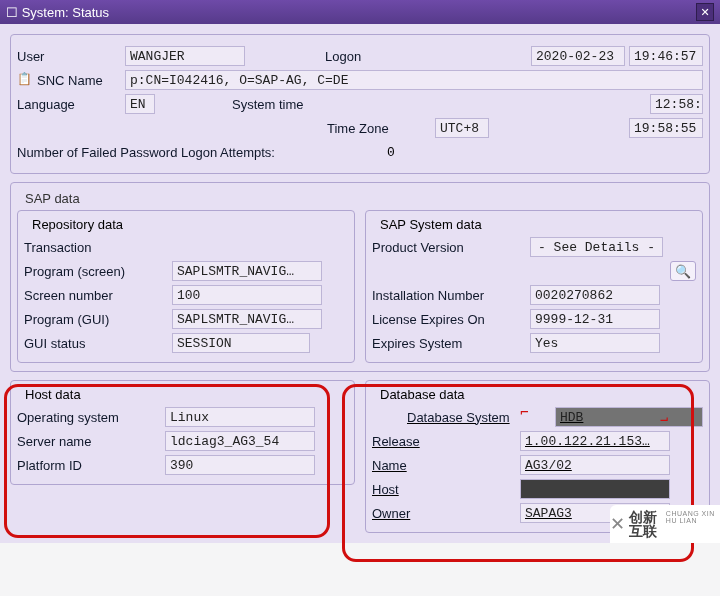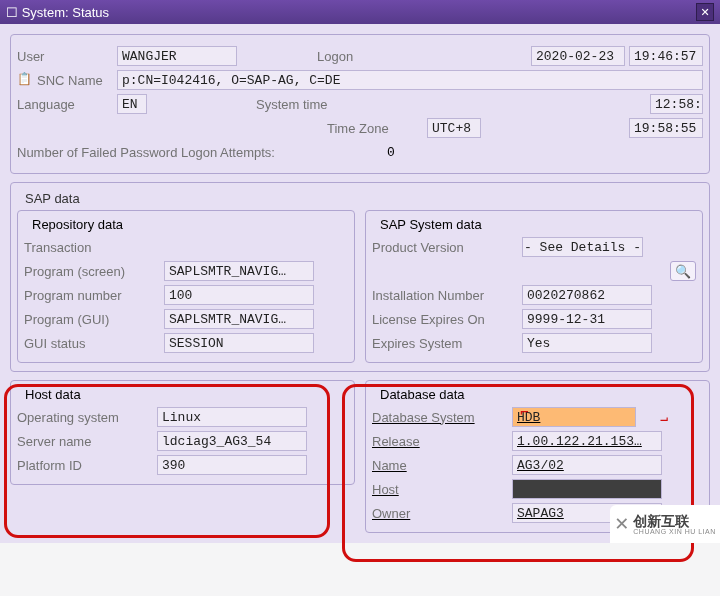--- a/index.html
+++ b/index.html
@@ -4,22 +4,22 @@
 <style>
   * { box-sizing: border-box; font-family: Arial, sans-serif; }
   body { margin: 0; background: #f5f5f6; width: 720px; height: 596px; overflow: hidden; }
   .titlebar { background: linear-gradient(#6e4aa8,#563a8a); height: 24px; color: #fff; font-size: 13px; display:flex; align-items:center; padding:0 6px; }
   .titlebar .icon { margin-right:4px; font-size:13px; }
   .close-btn { margin-left:auto; width:18px;height:18px;background:#4b2f7a;border:1px solid #2e1d4d;display:flex;align-items:center;justify-content:center;font-size:11px;cursor:pointer;}
   .main { padding:6px 6px; background:#e7e0f3; }
   .fieldset { border:1px solid #b0a5d0; border-radius:4px; margin:4px 4px 8px; padding:6px 6px 8px; background:#e7e0f3; position:relative;}
   .fieldset > .legend { font-size:13px; padding:0 4px; color:#333; margin:-14px 0 4px 4px; background:#e7e0f3; display:inline-block;}
   .row { display:flex; align-items:center; font-size:13px; margin:2px 0; min-height:22px;}
-  .lbl { flex:0 0 auto; color:#737373; }
-  .val { border:1px solid #bdb5d6; background:#efeaf6; padding:2px 4px; font-family:"Courier New",monospace; font-size:13px; color:#222; height:20px; display:inline-flex; align-items:center; white-space:nowrap; overflow:hidden;}
+  .lbl { flex:0 0 auto; color:#0f172a; }
+  .val { border:1px solid #bdb5d6; background:#efeaf6; padding:2px 4px; font-family:"Courier New",monospace; font-size:13px; color:#222; height:20px; display:inline-flex; align-items:center; white-space:nowrap; overflow:hidden;margin-left:8px;}
   .val.ro { background:#efeaf6; }
   .cols { display:flex; gap:10px; }
   .col { flex:1 1 0; }
   .inner-fieldset { border:1px solid #b0a5d0; border-radius:4px; padding:4px 6px 6px; background:#e7e0f3; margin-top:0;}
   .inner-fieldset > .legend { font-size:13px; padding:0 4px; background:#e7e0f3; display:inline-block; margin:-12px 0 2px 4px;}
   .highlight-box { border:3px solid #d10e0e; border-radius:14px; position:absolute; pointer-events:none;}
   .btn-icon { border:1px solid #b0a5d0;background:#f4f0fa;width:26px;height:20px;display:inline-flex;align-items:center;justify-content:center;border-radius:3px;cursor:pointer;}
   .red-caret { position:absolute; color:#d10e0e; font-size:14px; font-family:monospace; }
   .watermark { position:absolute; right:0; bottom:0; width:110px; height:38px; background:#fff; display:flex; align-items:center; justify-content:center; font-size:11px; color:#444; border-top-left-radius:6px;}
   .watermark .x { font-size:18px; color:#888; margin-right:4px;}
@@ -48,21 +48,21 @@
       <span class="val ro" style="width:74px;margin-left:4px">19:46:57</span>
     </div>
     <div class="row">
       <span class="sn-icon">📋</span>
       <span class="lbl" style="width:80px">SNC Name</span>
       <span class="val ro" style="flex:1">p:CN=I042416, O=SAP-AG, C=DE</span>
     </div>
     <div class="row">
       <span class="lbl" style="width:100px">Language</span>
       <span class="val ro" style="width:30px">EN</span>
-      <span class="lbl" style="width:110px;margin-left:109px">System time</span>
+      <span class="lbl" style="width:110px;margin-left:77px">System time</span>
       <span style="flex:1"></span>
       <span class="val ro" style="width:53px">12:58:55</span>
     </div>
     <div class="row">
       <span style="width:310px"></span>
       <span class="lbl" style="width:100px">Time Zone</span>
       <span class="val ro" style="width:54px">UTC+8</span>
       <span style="flex:1"></span>
       <span class="val ro" style="width:74px">19:58:55</span>
     </div>
@@ -79,39 +79,39 @@
         <div class="inner-fieldset">
           <div class="legend">Repository data</div>
           <div class="row">
               <span class="lbl" style="width:140px">Transaction</span>
             </div>
           <div class="row">
               <span class="lbl" style="width:140px">Program (screen)</span>
               <span class="val ro" style="width:150px">SAPLSMTR_NAVIG…</span>
             </div>
           <div class="row">
-              <span class="lbl" style="width:140px">Program number</span>
+              <span class="lbl" style="width:140px">Screen number</span>
               <span class="val ro" style="width:150px">100</span>
             </div>
           <div class="row">
               <span class="lbl" style="width:140px">Program (GUI)</span>
               <span class="val ro" style="width:150px">SAPLSMTR_NAVIG…</span>
             </div>
           <div class="row">
               <span class="lbl" style="width:140px">GUI status</span>
-              <span class="val ro" style="width:150px">SESSION</span>
+              <span class="val ro" style="width:138px">SESSION</span>
             </div>
         </div>
       </div>
       <div class="col">
         <div class="inner-fieldset">
           <div class="legend">SAP System data</div>
           <div class="row">
               <span class="lbl" style="width:150px">Product Version</span>
-              <span class="val ro" style="width:121px;text-align:center;justify-content:center">- See Details -</span>
+              <span class="val ro" style="width:133px;text-align:center;justify-content:center">- See Details -</span>
             </div>
           <div class="row" style="justify-content:flex-end">
               <span class="btn-icon">
                 <span>🔍</span>
               </span>
             </div>
           <div class="row">
               <span class="lbl" style="width:150px">Installation Number</span>
               <span class="val ro" style="width:130px">0020270862</span>
             </div>
@@ -142,23 +142,23 @@
           </div>
         <div class="row">
             <span class="lbl" style="width:140px">Platform ID</span>
             <span class="val ro" style="width:150px">390</span>
           </div>
       </div>
     </div>
     <div class="col">
       <div class="inner-fieldset" style="position:relative;text-decoration:underline;">
         <div class="legend">Database data</div>
-        <div class="row" style="position:relative;">
+        <div class="row" style="position:relative;justify-content:flex-end;">
           <span class="lbl" style="width:140px">Database System</span>
-          <span class="val ro" style="width:124px;background:#fdba74">HDB</span>
+          <span class="val ro" style="width:148px;background:#737373">HDB</span>
           <span class="red-caret" style="left:148px;top:-2px">⌐</span>
           <span class="red-caret" style="left:288px;top:6px;transform:scaleX(-1) scaleY(-1)">⌐</span>
         </div>
         <div class="row">
             <span class="lbl" style="width:140px">Release</span>
             <span class="val ro" style="width:150px">1.00.122.21.153…</span>
           </div>
         <div class="row">
             <span class="lbl" style="width:140px">Name</span>
             <span class="val ro" style="width:150px">AG3/02</span>
@@ -173,19 +173,19 @@
           </div>
       </div>
     </div>
   </div>
 
   <div class="highlight-box" style="left:4px;top:360px;width:326px;height:154px;"></div>
   <div class="highlight-box" style="left:342px;top:360px;width:352px;height:178px;"></div>
 
   <div class="watermark">
     <span class="x">✕</span>
-    <span style="display:flex;flex-direction:column;line-height:1;">
+    <span style="display:flex;flex-direction:row;line-height:1;">
       <span style="font-size:14px;font-weight:bold;">创新互联</span>
       <span style="font-size:7px;letter-spacing:0.5px;color:#888;">CHUANG XIN HU LIAN</span>
     </span>
   </div>
 
 </div>
 
 </body></html>

